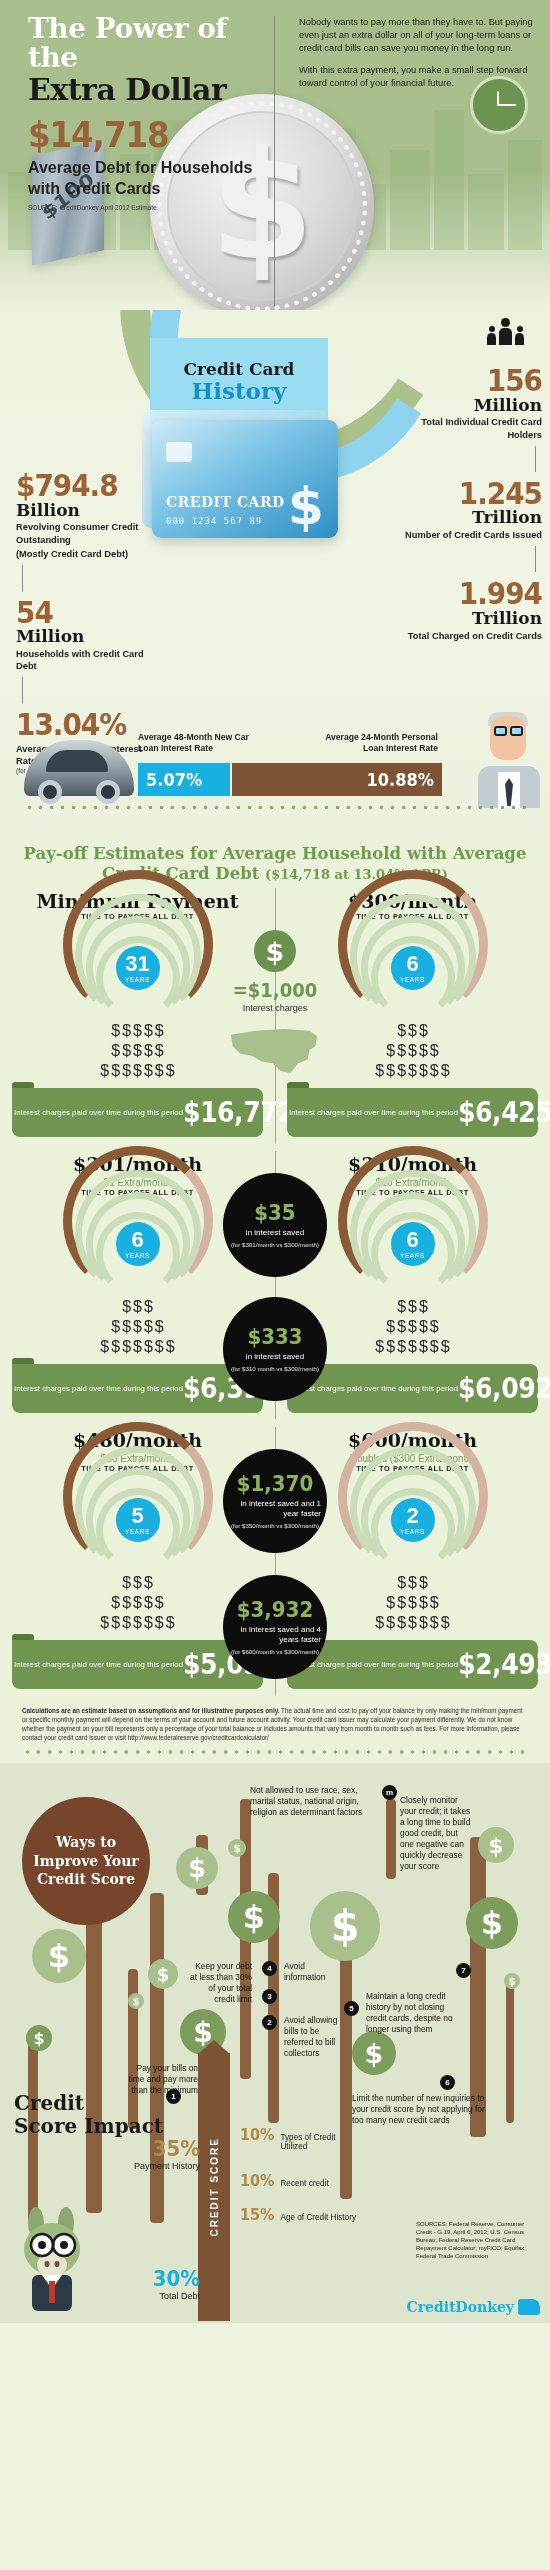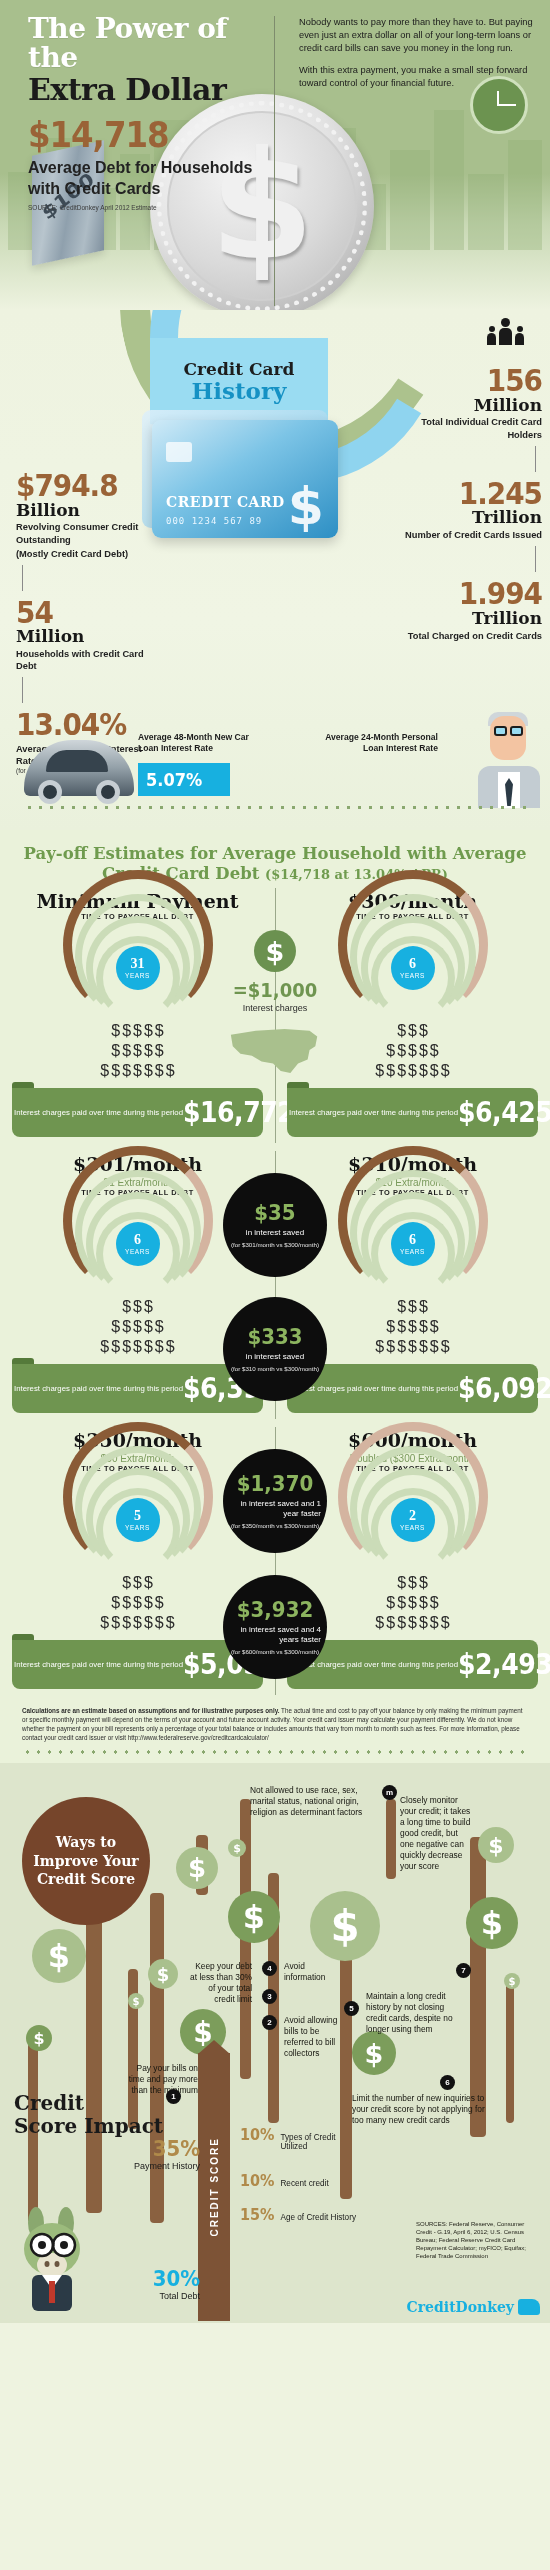--- a/index.html
+++ b/index.html
@@ -200,21 +200,21 @@
   }
   .arc-label {
     position: absolute; left: 0; right: 0; top: -4px; text-align: center;
     font-size: 7.4px; font-weight: 700; letter-spacing: .6px; color: #1d1d1d;
   }
   .yr-badge {
     position: absolute; left: 50%; top: 30px; transform: translateX(-50%);
     width: 44px; height: 44px; border-radius: 50%; background: #17b0e0; color: #fff;
     display: flex; flex-direction: column; align-items: center; justify-content: center; z-index: 4;
   }
-  .yr-badge b { font-family: Liberation Serif, serif; font-size: 14px; line-height: 1; }
+  .yr-badge b { font-family: Liberation Sans, sans-serif; font-size: 22px; line-height: 1; }
   .yr-badge i { font-style: normal; font-size: 6.5px; letter-spacing: .6px; margin-top: 1px; }
   .coins-grid { margin-top: 2px; display: flex; flex-direction: column; align-items: center; gap: 2px; }
   .coin-row { display: flex; gap: 2px; justify-content: center; }
   .c$ {
     width: 25px; height: 25px; border-radius: 50%; background: #6b9150; color: #fff;
     display: flex; align-items: center; justify-content: center;
     font-family: "DejaVu Sans", sans-serif; font-weight: 700; font-size: 17px;
   }
   .c$.off { background: #cfddba; color: #f0f6e6; }
   .ribbon {
@@ -442,20 +442,23 @@
           <div class="gl" style="left:32px"></div>
         <div class="body"></div>
           <div class="shirt"></div>
           <div class="tie"></div>
       </div>
       <div class="loan-lab" style="left:138px;top:30px;width:115px">Average 48-Month New Car Loan Interest Rate</div>
       <div class="loan-bar" style="left:138px;width:92px;background:#17b0e0;padding-left:8px">
         <span>5.07%</span>
       </div>
       <div class="loan-lab" style="right:112px;top:30px;width:120px;text-align:right">Average 24-Month Personal Loan Interest Rate</div>
+      <div class="loan-bar" style="left:232px;right:108px;background:#7d5336;justify-content:flex-end;padding-right:8px">
+        <span>10.88%</span>
+      </div>
       <div class="dots-row"></div>
     </div>
   </div>
 
   <div class="payoff">
     <div class="payoff-h">
       <span>Pay-off Estimates for Average Household with Average Credit Card Debt</span>
       <span class="apr">($14,718 at 13.04% APR)</span>
     </div>
 
@@ -658,21 +661,21 @@
       </div>
       <div class="mid-badge" style="top:150px">
         <div class="big">$333</div>
         <div class="l1">in interest saved</div>
         <div class="l2">(for $310 month vs $300/month)</div>
       </div>
     </div>
 
     <div class="grid2">
       <div class="cell">
-        <h3>$350/month</h3>
+        <h3>$480/month</h3>
         <div class="extra">$50 Extra/month</div>
         <div class="gauge-wrap">
             <div class="gauge">
           <div class="arc-label">TIME TO PAYOFF ALL DEBT</div>
           <div class="ring" style="width:150px;height:150px;border-width:9px;border-color:#8a5b36;border-right-color:#d4b4a0"></div>
           <div class="ring" style="width:126px;height:126px;border-width:7px;border-color:#cbdcb8"></div>
           <div class="ring" style="width:104px;height:104px;border-width:7px;border-color:#cbdcb8"></div>
           <div class="ring" style="width:84px;height:84px;border-width:7px;border-color:#cbdcb8"></div>
           <div class="yr-badge">
             <b>5</b>

